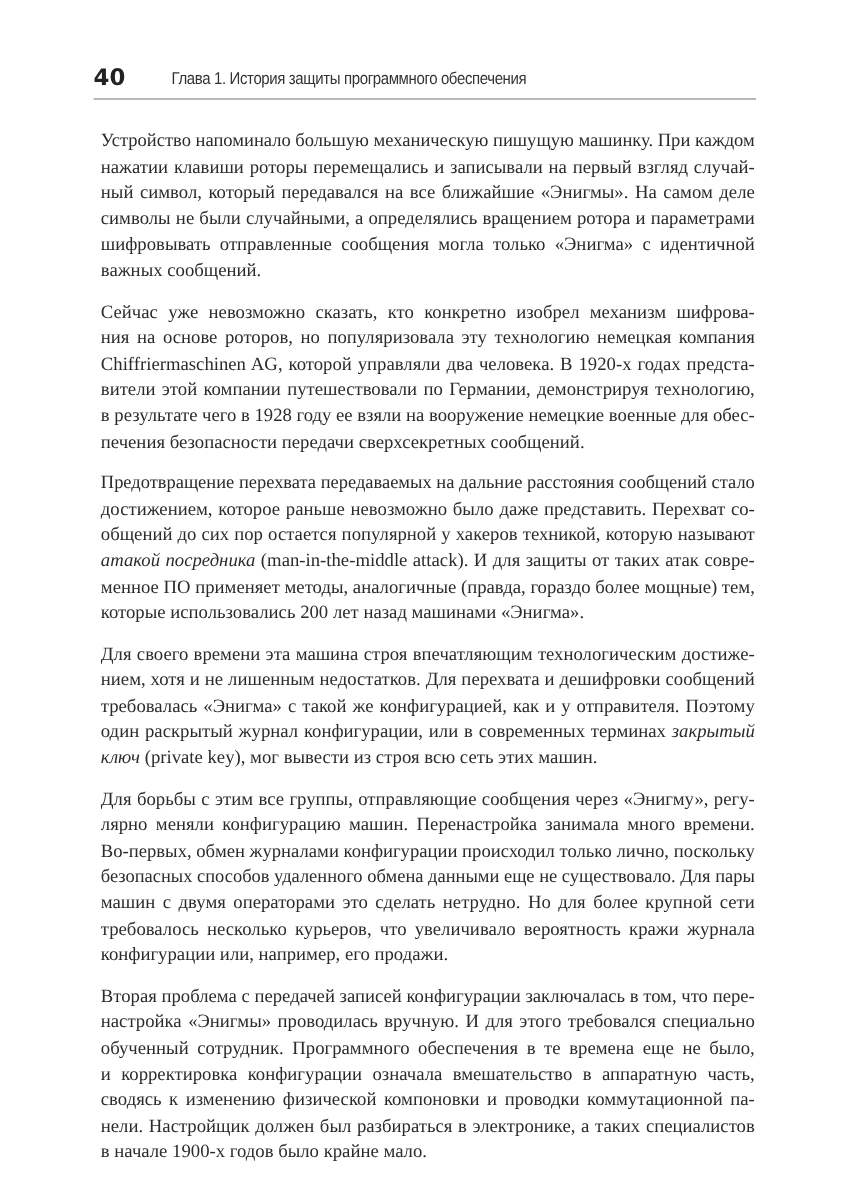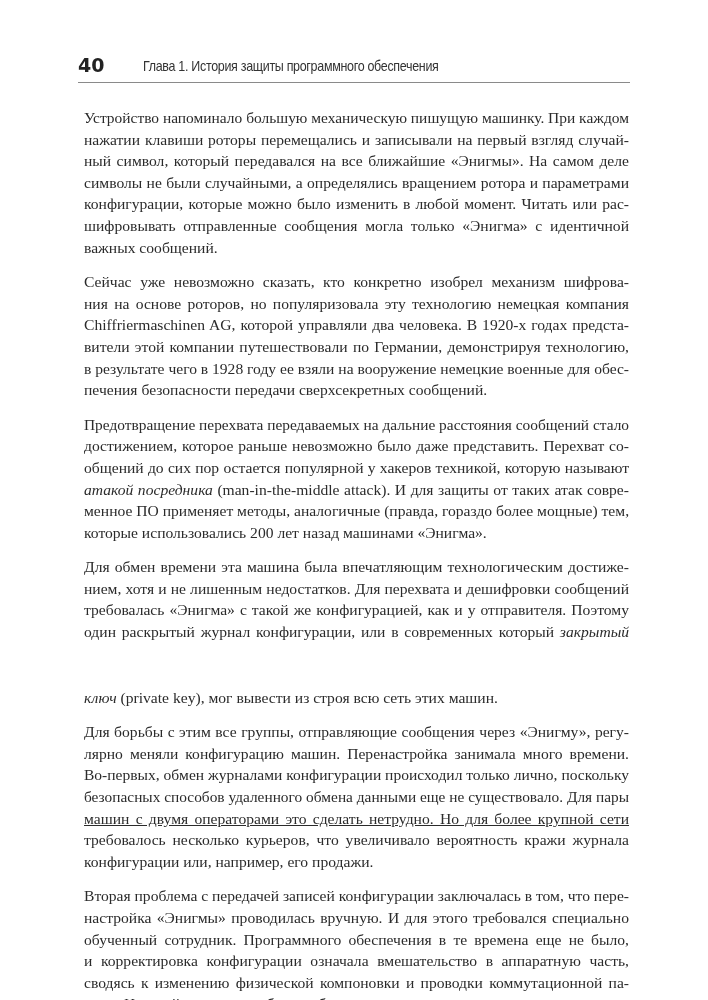--- a/index.html
+++ b/index.html
@@ -38,21 +38,20 @@
     <span class="chapter-title">Глава 1. История защиты программного обеспечения</span>
   </div>
 
   <div class="body">
 
     <p>
       <span class="line" style="white-space: nowrap; display: block;"><span style="white-space: nowrap; display: inline-block; transform-origin: left center; transform: scaleX(0.9903);">Устройство напоминало большую механическую пишущую машинку. При каждом</span></span>
       <span class="line" style="white-space: nowrap; display: block;"><span style="white-space: nowrap; word-spacing: 0px;">нажатии клавиши роторы перемещались и записывали на первый взгляд случай-</span></span>
       <span class="line" style="white-space: nowrap; display: block;"><span style="white-space: nowrap; word-spacing: 0px;">ный символ, который передавался на все ближайшие «Энигмы». На самом деле</span></span>
       <span class="line" style="white-space: nowrap; display: block;"><span style="white-space: nowrap; word-spacing: 0px;">символы не были случайными, а определялись вращением ротора и параметрами</span></span>
-      <span class="line" style="white-space: nowrap; display: block;"><span style="white-space: nowrap; word-spacing: 0px;">конфигурации, которые можно было изменить в любой момент. Читать или рас-</span></span>
       <span class="line" style="white-space: nowrap; display: block;"><span style="white-space: nowrap; word-spacing: 0px;">шифровывать отправленные сообщения могла только «Энигма» с идентичной</span></span>
       <span class="line last" style="white-space: nowrap; display: block;"><span style="white-space: nowrap;">важных сообщений.</span></span>
     </p>
 
     <p>
       <span class="line" style="white-space: nowrap; display: block;"><span style="white-space: nowrap; word-spacing: 0px;">Сейчас уже невозможно сказать, кто конкретно изобрел механизм шифрова-</span></span>
       <span class="line" style="white-space: nowrap; display: block;"><span style="white-space: nowrap; word-spacing: 0px;">ния на основе роторов, но популяризовала эту технологию немецкая компания</span></span>
       <span class="line" style="white-space: nowrap; display: block;"><span style="white-space: nowrap; word-spacing: 0px;">Chiffriermaschinen AG, которой управляли два человека. В 1920-х годах предста-</span></span>
       <span class="line" style="white-space: nowrap; display: block;"><span style="white-space: nowrap; word-spacing: 0px;">вители этой компании путешествовали по Германии, демонстрируя технологию,</span></span>
       <span class="line" style="white-space: nowrap; display: block;"><span style="white-space: nowrap; display: inline-block; transform-origin: left center; transform: scaleX(0.9981);">в результате чего в 1928 году ее взяли на вооружение немецкие военные для обес-</span></span>
@@ -62,33 +61,33 @@
     <p>
       <span class="line" style="white-space: nowrap; display: block;"><span style="white-space: nowrap; display: inline-block; transform-origin: left center; transform: scaleX(0.9866);">Предотвращение перехвата передаваемых на дальние расстояния сообщений стало</span></span>
       <span class="line" style="white-space: nowrap; display: block;"><span style="white-space: nowrap; word-spacing: 0px;">достижением, которое раньше невозможно было даже представить. Перехват со-</span></span>
       <span class="line" style="white-space: nowrap; display: block;"><span style="white-space: nowrap; word-spacing: 0px;">общений до сих пор остается популярной у хакеров техникой, которую называют</span></span>
       <span class="line" style="white-space: nowrap; display: block;"><span style="white-space: nowrap; word-spacing: 0px;"><em>атакой посредника</em><span> (man-in-the-middle attack). И для защиты от таких атак совре-</span></span></span>
       <span class="line" style="white-space: nowrap; display: block;"><span style="white-space: nowrap; display: inline-block; transform-origin: left center; transform: scaleX(0.9997);">менное ПО применяет методы, аналогичные (правда, гораздо более мощные) тем,</span></span>
       <span class="line last" style="white-space: nowrap; display: block;"><span style="white-space: nowrap;">которые использовались 200 лет назад машинами «Энигма».</span></span>
     </p>
 
     <p>
-      <span class="line" style="white-space: nowrap; display: block;"><span style="white-space: nowrap; word-spacing: 0px;">Для обмен времени эта машина была впечатляющим технологическим достиже-</span></span>
+      <span class="line" style="white-space: nowrap; display: block;"><span style="white-space: nowrap; word-spacing: 0px;">Для своего времени эта машина строя впечатляющим технологическим достиже-</span></span>
       <span class="line" style="white-space: nowrap; display: block;"><span style="white-space: nowrap; word-spacing: 0px;">нием, хотя и не лишенным недостатков. Для перехвата и дешифровки сообщений</span></span>
       <span class="line" style="white-space: nowrap; display: block;"><span style="white-space: nowrap; word-spacing: 0px;">требовалась «Энигма» с такой же конфигурацией, как и у отправителя. Поэтому</span></span>
-      <span class="line" style="white-space: nowrap; display: block;"><span style="white-space: nowrap; word-spacing: 0px;"><span>один раскрытый журнал конфигурации, или в современных который </span><em>закрытый</em></span></span>
-      <span class="line last" style="white-space: nowrap; display: block; margin-top: 44px;"><span style="white-space: nowrap;"><em>ключ</em><span> (private key), мог вывести из строя всю сеть этих машин.</span></span></span>
+      <span class="line" style="white-space: nowrap; display: block;"><span style="white-space: nowrap; word-spacing: 0px;"><span>один раскрытый журнал конфигурации, или в современных терминах </span><em>закрытый</em></span></span>
+      <span class="line last" style="white-space: nowrap; display: block;"><span style="white-space: nowrap;"><em>ключ</em><span> (private key), мог вывести из строя всю сеть этих машин.</span></span></span>
     </p>
 
     <p>
       <span class="line" style="white-space: nowrap; display: block;"><span style="white-space: nowrap; word-spacing: 0px;">Для борьбы с этим все группы, отправляющие сообщения через «Энигму», регу-</span></span>
       <span class="line" style="white-space: nowrap; display: block;"><span style="white-space: nowrap; word-spacing: 0px;">лярно меняли конфигурацию машин. Перенастройка занимала много времени.</span></span>
       <span class="line" style="white-space: nowrap; display: block;"><span style="white-space: nowrap; display: inline-block; transform-origin: left center; transform: scaleX(0.996);">Во-первых, обмен журналами конфигурации происходил только лично, поскольку</span></span>
       <span class="line" style="white-space: nowrap; display: block;"><span style="white-space: nowrap; display: inline-block; transform-origin: left center; transform: scaleX(0.9854);">безопасных способов удаленного обмена данными еще не существовало. Для пары</span></span>
-      <span class="line" style="white-space: nowrap; display: block; text-decoration: underline;"><span style="white-space: nowrap; word-spacing: 0px;">машин с двумя операторами это сделать нетрудно. Но для более крупной сети</span></span>
+      <span class="line" style="white-space: nowrap; display: block;"><span style="white-space: nowrap; word-spacing: 0px;">машин с двумя операторами это сделать нетрудно. Но для более крупной сети</span></span>
       <span class="line" style="white-space: nowrap; display: block;"><span style="white-space: nowrap; word-spacing: 0px;">требовалось несколько курьеров, что увеличивало вероятность кражи журнала</span></span>
       <span class="line last" style="white-space: nowrap; display: block;"><span style="white-space: nowrap;">конфигурации или, например, его продажи.</span></span>
     </p>
 
     <p>
       <span class="line" style="white-space: nowrap; display: block;"><span style="white-space: nowrap; display: inline-block; transform-origin: left center; transform: scaleX(0.9988);">Вторая проблема с передачей записей конфигурации заключалась в том, что пере-</span></span>
       <span class="line" style="white-space: nowrap; display: block;"><span style="white-space: nowrap; word-spacing: 0px;">настройка «Энигмы» проводилась вручную. И для этого требовался специально</span></span>
       <span class="line" style="white-space: nowrap; display: block;"><span style="white-space: nowrap; word-spacing: 0px;">обученный сотрудник. Программного обеспечения в те времена еще не было,</span></span>
       <span class="line" style="white-space: nowrap; display: block;"><span style="white-space: nowrap; word-spacing: 0px;">и корректировка конфигурации означала вмешательство в аппаратную часть,</span></span>
       <span class="line" style="white-space: nowrap; display: block;"><span style="white-space: nowrap; word-spacing: 0px;">сводясь к изменению физической компоновки и проводки коммутационной па-</span></span>

